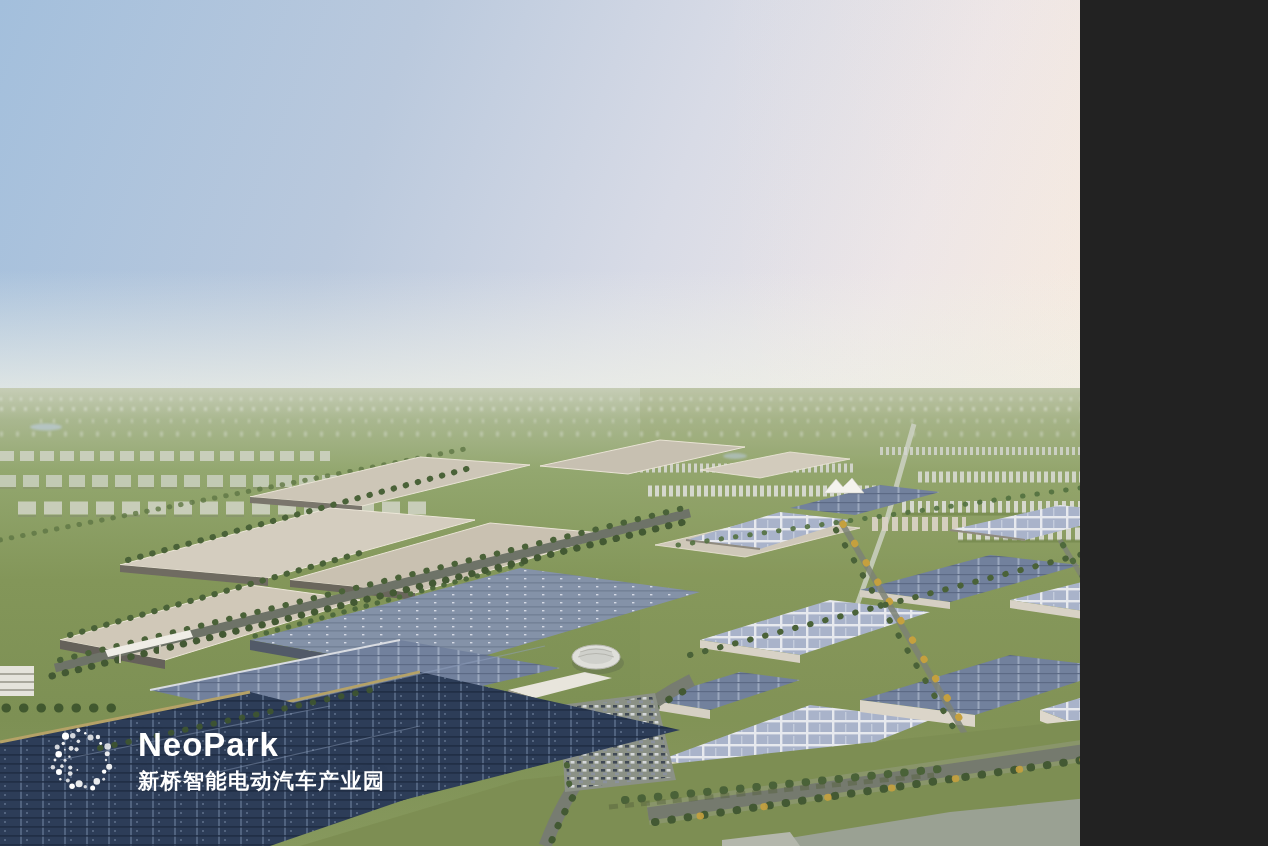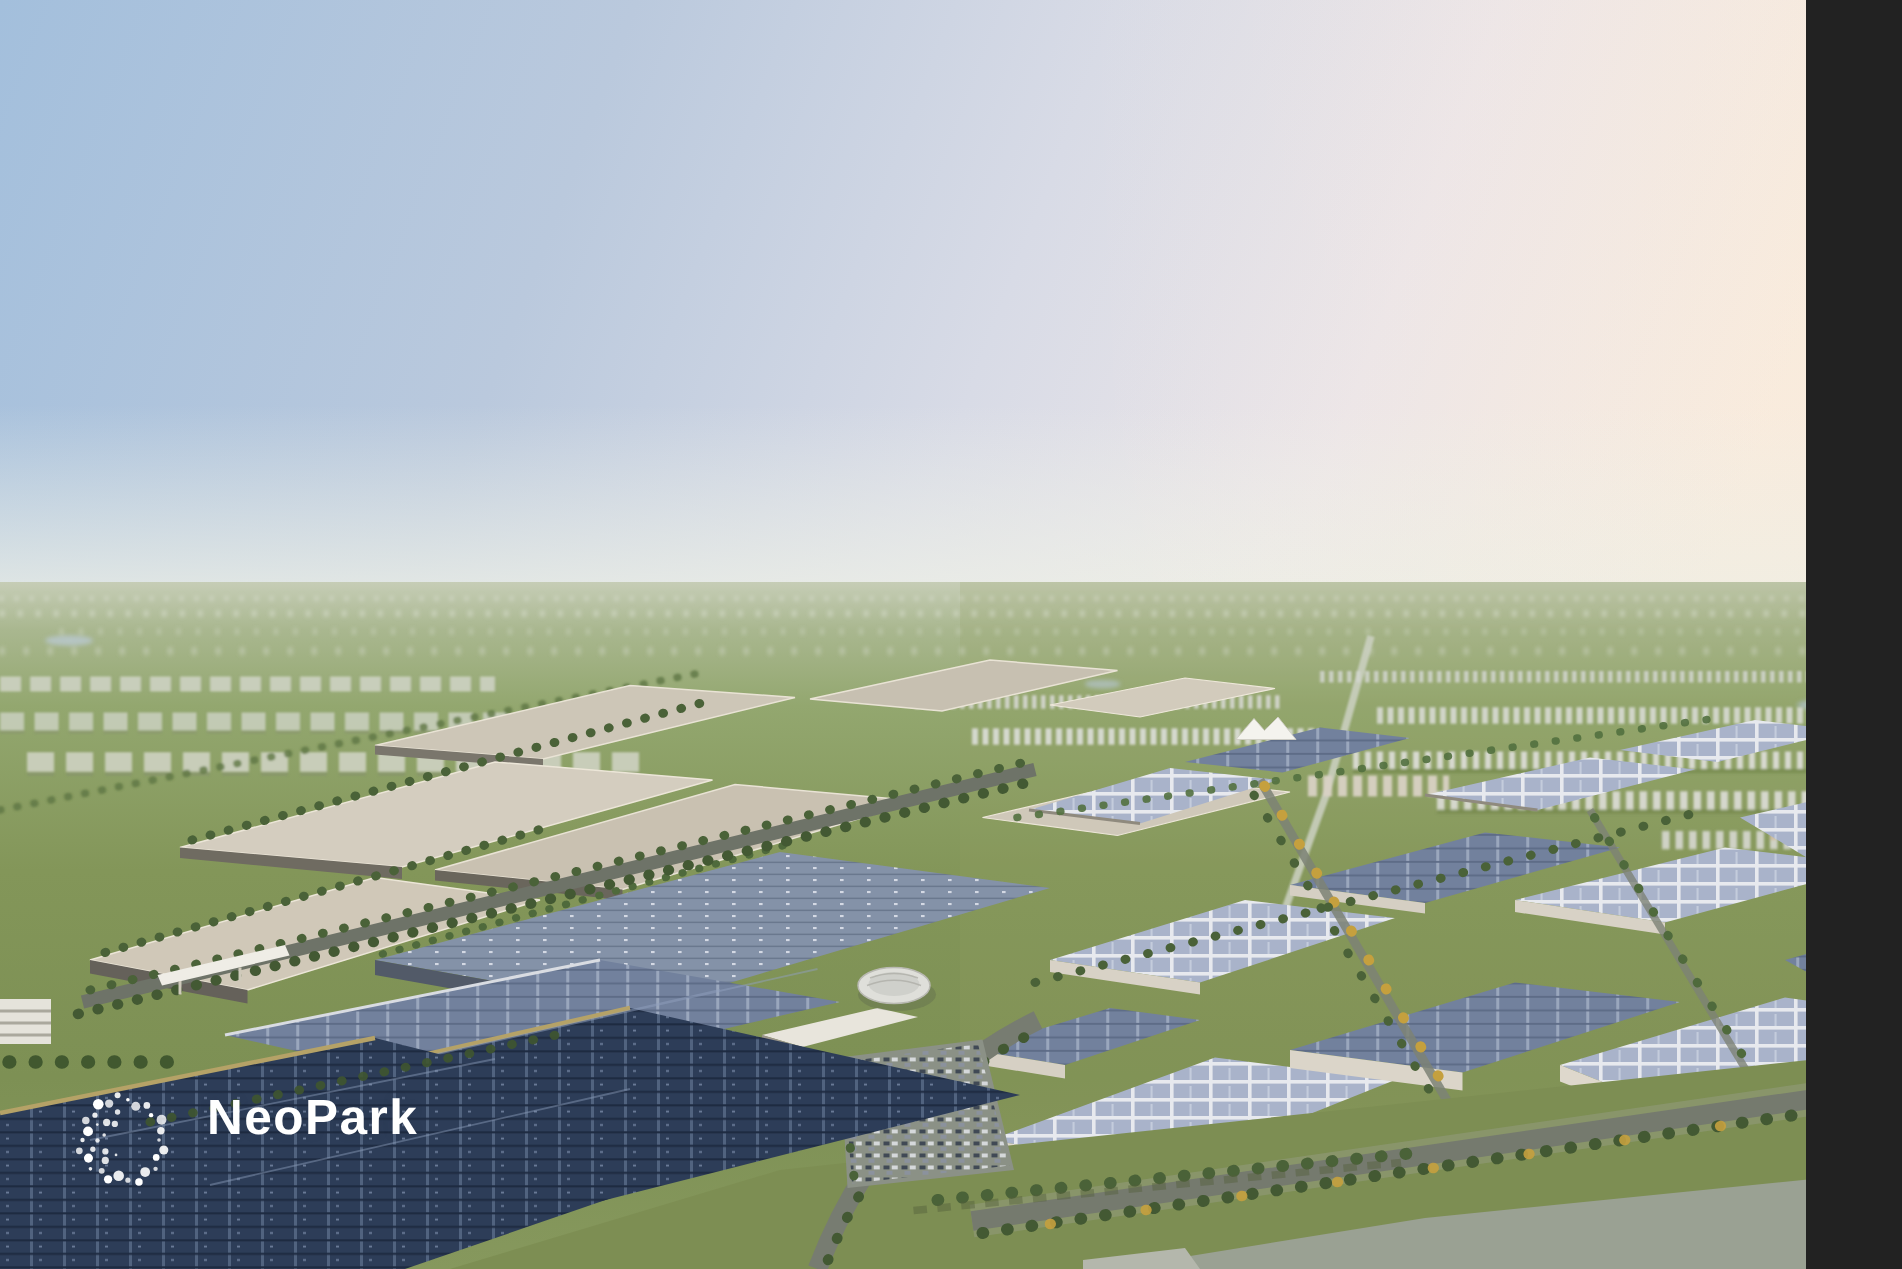--- a/index.html
+++ b/index.html
@@ -1,16 +1,16 @@
 <!DOCTYPE html>
 <html><head>
 <meta charset="utf-8">
 <style>
   html,body{margin:0;padding:0;background:#222;}
-  .stage{position:relative;width:1204px;height:846px;overflow:hidden;
+  .stage{position:relative;width:1080px;height:846px;overflow:hidden;
          font-family:"Liberation Sans",sans-serif;}
   .scene{position:absolute;inset:0;display:block;}
   .logo{position:absolute;left:42px;top:720px;display:flex;align-items:flex-start;color:#fff;}
   .logo-mark{width:80px;height:80px;flex:0 0 auto;}
   .logo-text{margin-left:16px;padding-top:8px;}
   .brand{font-size:33px;font-weight:bold;letter-spacing:1px;line-height:1;
          text-shadow:0 0 6px rgba(40,50,70,.25);}
   .subtitle{margin-top:9px;font-size:21px;letter-spacing:1.5px;line-height:1;
             font-weight:bold;text-shadow:0 0 6px rgba(40,50,70,.25);}
 </style>
@@ -269,16 +269,17 @@
         <circle cx="19.917600124776257" cy="46.13980579917748" r="1.7999999999999998" fill="#ffffff" opacity="0.85"></circle>
         <circle cx="23.00258918234135" cy="40.29669090943382" r="1.5" fill="#ffffff" opacity="0.85"></circle>
         <circle cx="27.44296425824211" cy="36.635352413667235" r="1.2" fill="#ffffff" opacity="0.85"></circle>
         <circle cx="22.856653985957752" cy="29.699238501798916" r="0.9" fill="#ffffff" opacity="0.85"></circle>
         <circle cx="29.088026239000015" cy="28.298340774093276" r="2.4" fill="#ffffff" opacity="0.85"></circle>
         <circle cx="34.55211400312544" cy="29.30792170973959" r="2.1" fill="#ffffff" opacity="0.85"></circle>
         <circle cx="36.37462908784563" cy="21.349083514494385" r="1.7999999999999998" fill="#ffffff" opacity="0.85"></circle>
       </svg>
   <div class="logo-text">
     <div class="brand">NeoPark</div>
+    <div class="subtitle">新桥智能电动汽车产业园</div>
   </div>
 </div>
 
 </div>
 
 </body></html>

